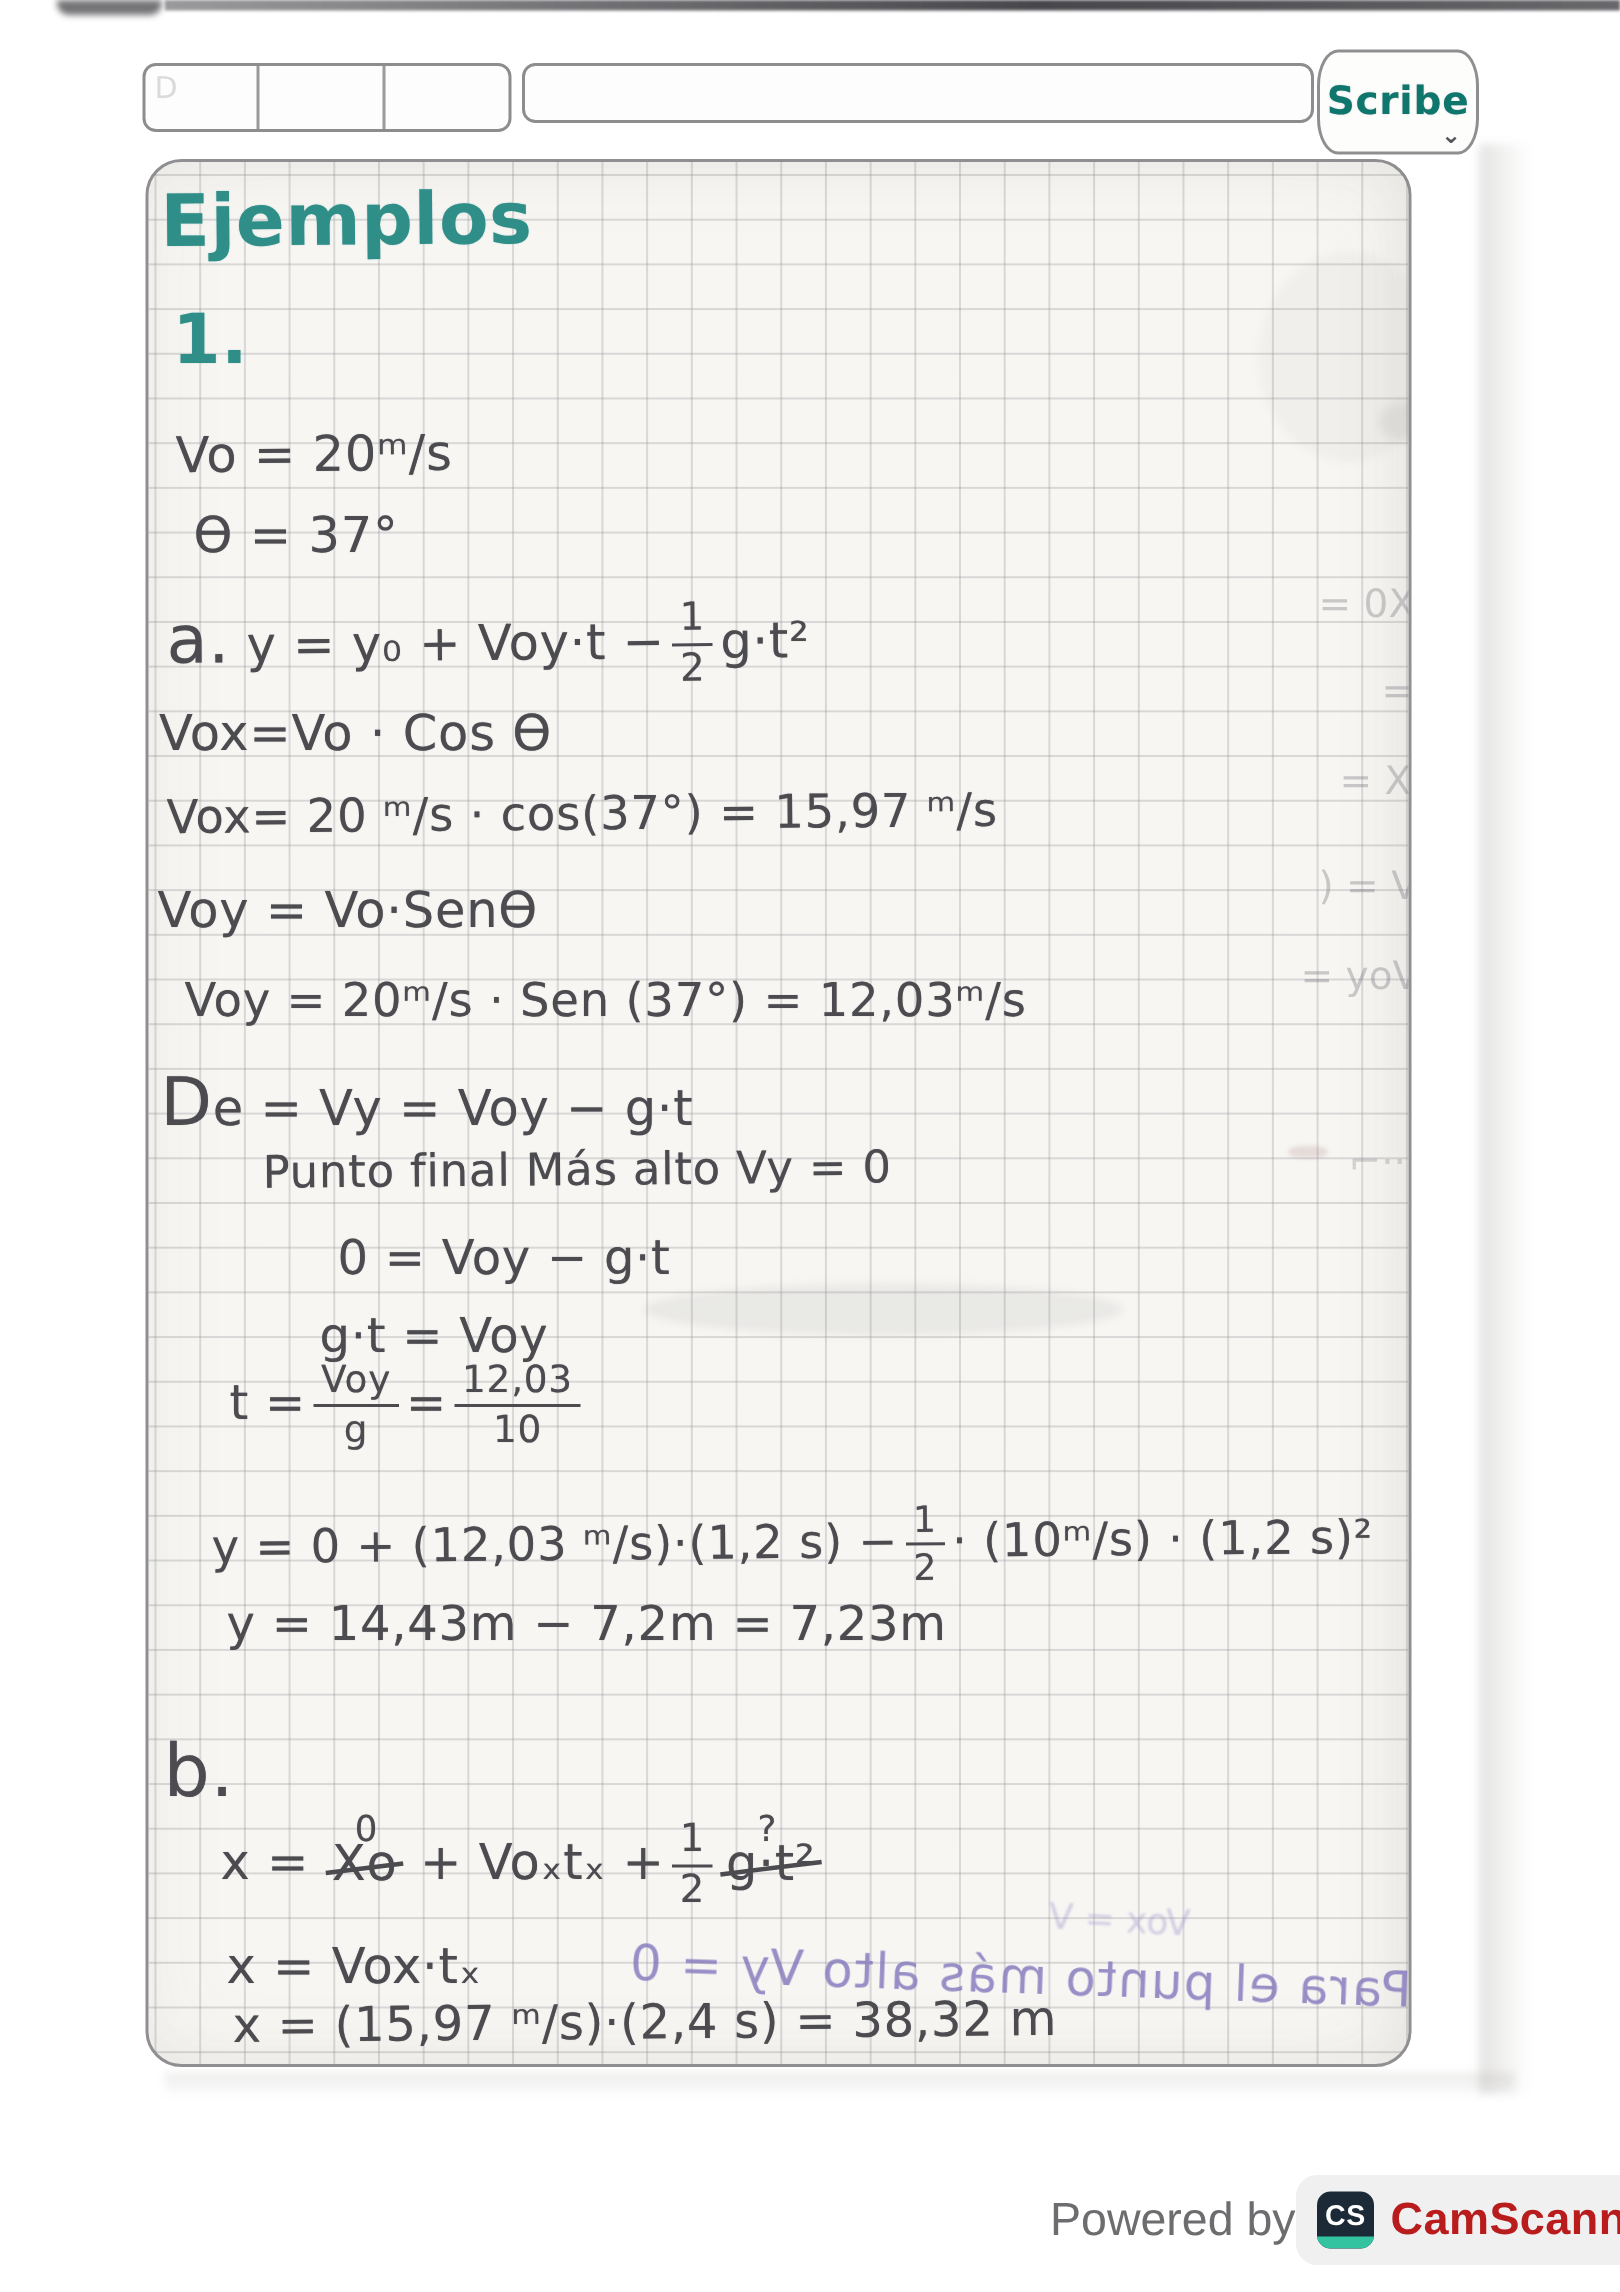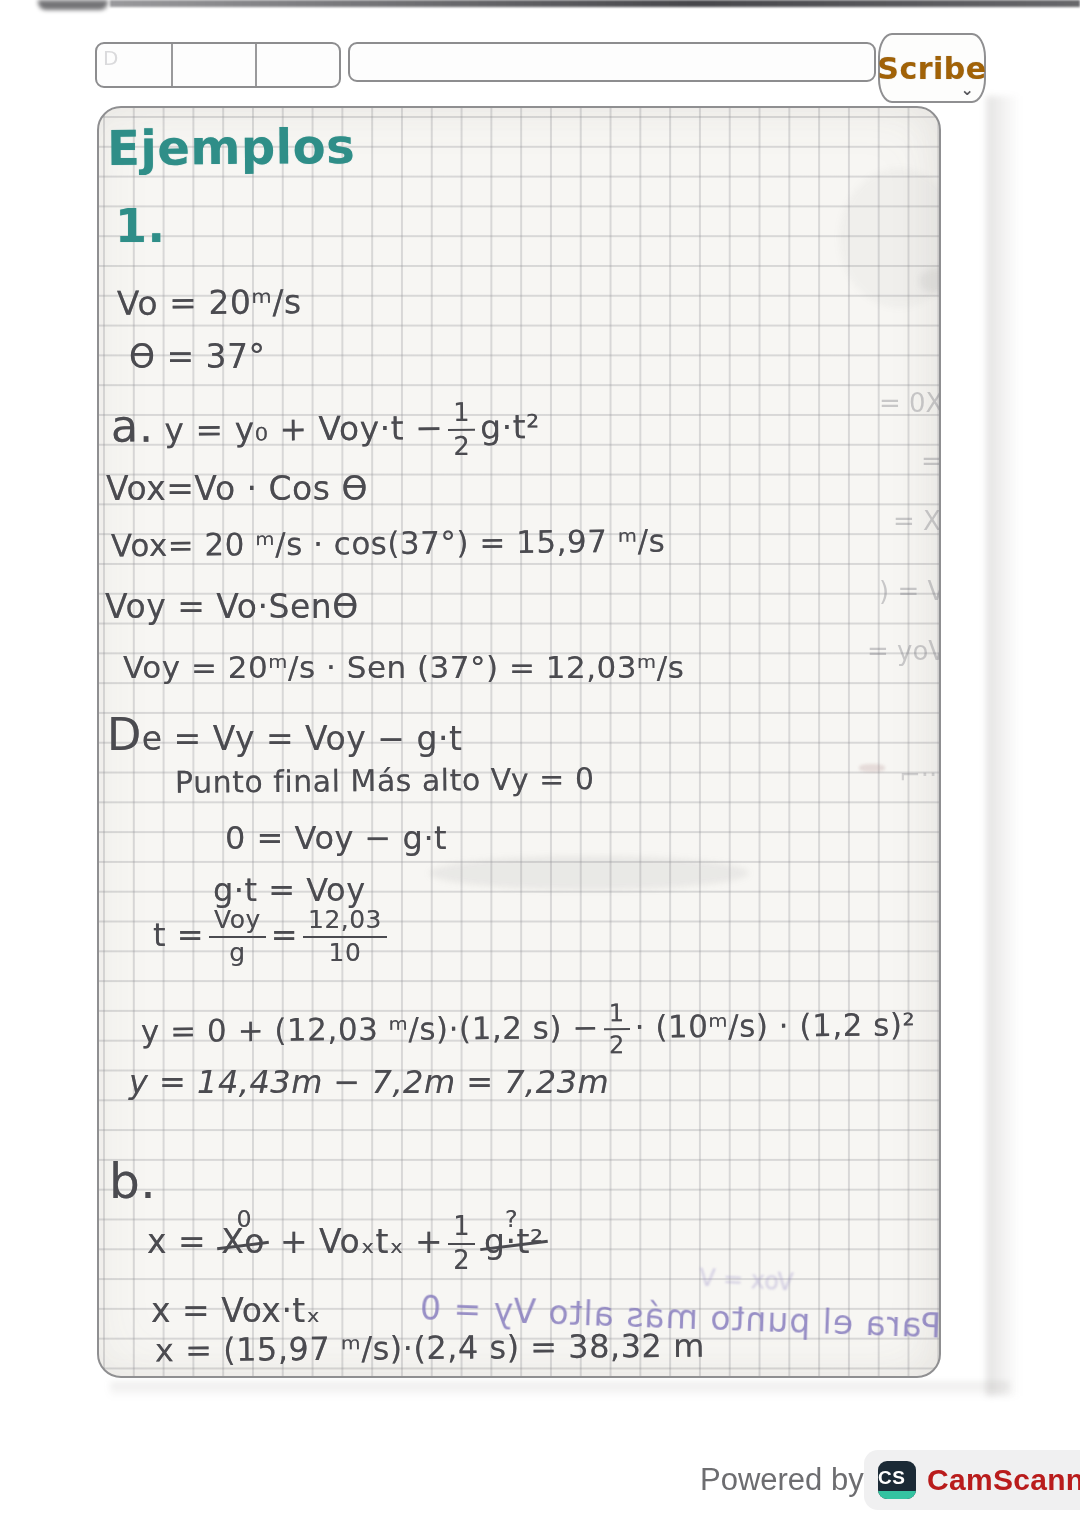--- a/index.html
+++ b/index.html
@@ -46,21 +46,21 @@
   }
   .hdr-box2 { left:348px; top:42px; width:528px; height:40px; }
 
   .scribe {
     position:absolute; left:878px; top:33px; width:108px; height:70px;
     border:2.5px solid #8f8f91; border-radius:14px/24px;
     background:rgba(252,252,251,.7);
     display:flex; align-items:center; justify-content:center;
   }
   .scribe .word {
-    font-size:30px; font-weight:bold; color:#a16207; letter-spacing:.5px;
+    font-size:26px; font-weight:bold; color:#0f766e; letter-spacing:.5px;
     text-shadow:0 0 1px rgba(140,140,145,.6);
   }
   .scribe .chk {
     position:absolute; right:10px; bottom:2px; font-size:16px; color:#55555a; font-weight:bold;
   }
 
   
   .sheet {
     position:absolute; left:97px; top:106px; width:844px; height:1272px;
     border:2.5px solid #8f8f91; border-radius:24px;
@@ -110,21 +110,21 @@
   
   .footer { position:absolute; left:0; top:1448px; width:1080px; height:70px;margin-left:44px; }
   .powered { position:absolute; left:656px; top:14px; font-size:31px; color:#6d6d70;
              font-family:"Liberation Sans", sans-serif; }
   .cs-badge {
     position:absolute; left:820px; top:2px; width:232px; height:60px;
     background:#f0f0f1; border-radius:14px; display:flex; align-items:center; padding:0 14px; gap:11px;
   }
   .cs-icon {
     width:38px; height:38px; background:#1b2a36; border-radius:9px; position:relative;
-    display:flex; align-items:center; overflow:hidden; flex:0 0 auto;
+    display:flex; align-items:center; justify-content:center; overflow:hidden; flex:0 0 auto;
   }
   .cs-icon .cs-txt { color:#fff; font-weight:bold; font-size:19px; letter-spacing:.5px; margin-top:-4px;
                      font-family:"Liberation Sans", sans-serif; }
   .cs-icon .cs-teal { position:absolute; left:0; bottom:0; width:100%; height:8px; background:#34c3a1; }
   .cs-brand { font-size:30px; font-weight:bold; color:#b91c1c; letter-spacing:.3px;
               font-family:Liberation Sans, sans-serif; }
 </style>
 </head>
 <body>
 
@@ -179,21 +179,21 @@
       </span>
   </div>
 
   <div class="hw r1" style="left:42px; top:894px; font-size:31px;">
     <span>y = 0 + (12,03 ᵐ/s)·(1,2 s) −</span><span class="frac">
         <span class="fn">1</span>
         <span class="fd">2</span>
       </span><span>· (10ᵐ/s) · (1,2 s)²</span>
   </div>
 
-  <div class="hw" style="left:30px; top:956px; font-size:32px;font-style:italic;">y = 14,43m − 7,2m = 7,23m</div>
+  <div class="hw" style="left:52px; top:956px; font-size:32px;">y = 14,43m − 7,2m = 7,23m</div>
 
   <div class="hw big-first" style="left:10px; top:1046px; font-size:36px;">b.</div>
 
   <div class="hw" style="left:48px; top:1106px; font-size:33px;">
     <span>x =</span>
     <span class="struck-wrap"><span class="above">0</span><span class="struck">Xo</span></span>
     <span>+ Voₓtₓ +</span><span class="frac">
         <span class="fn">1</span>
         <span class="fd">2</span>
       </span><span class="struck-wrap"><span class="above">?</span><span class="struck">g·t²</span></span>

